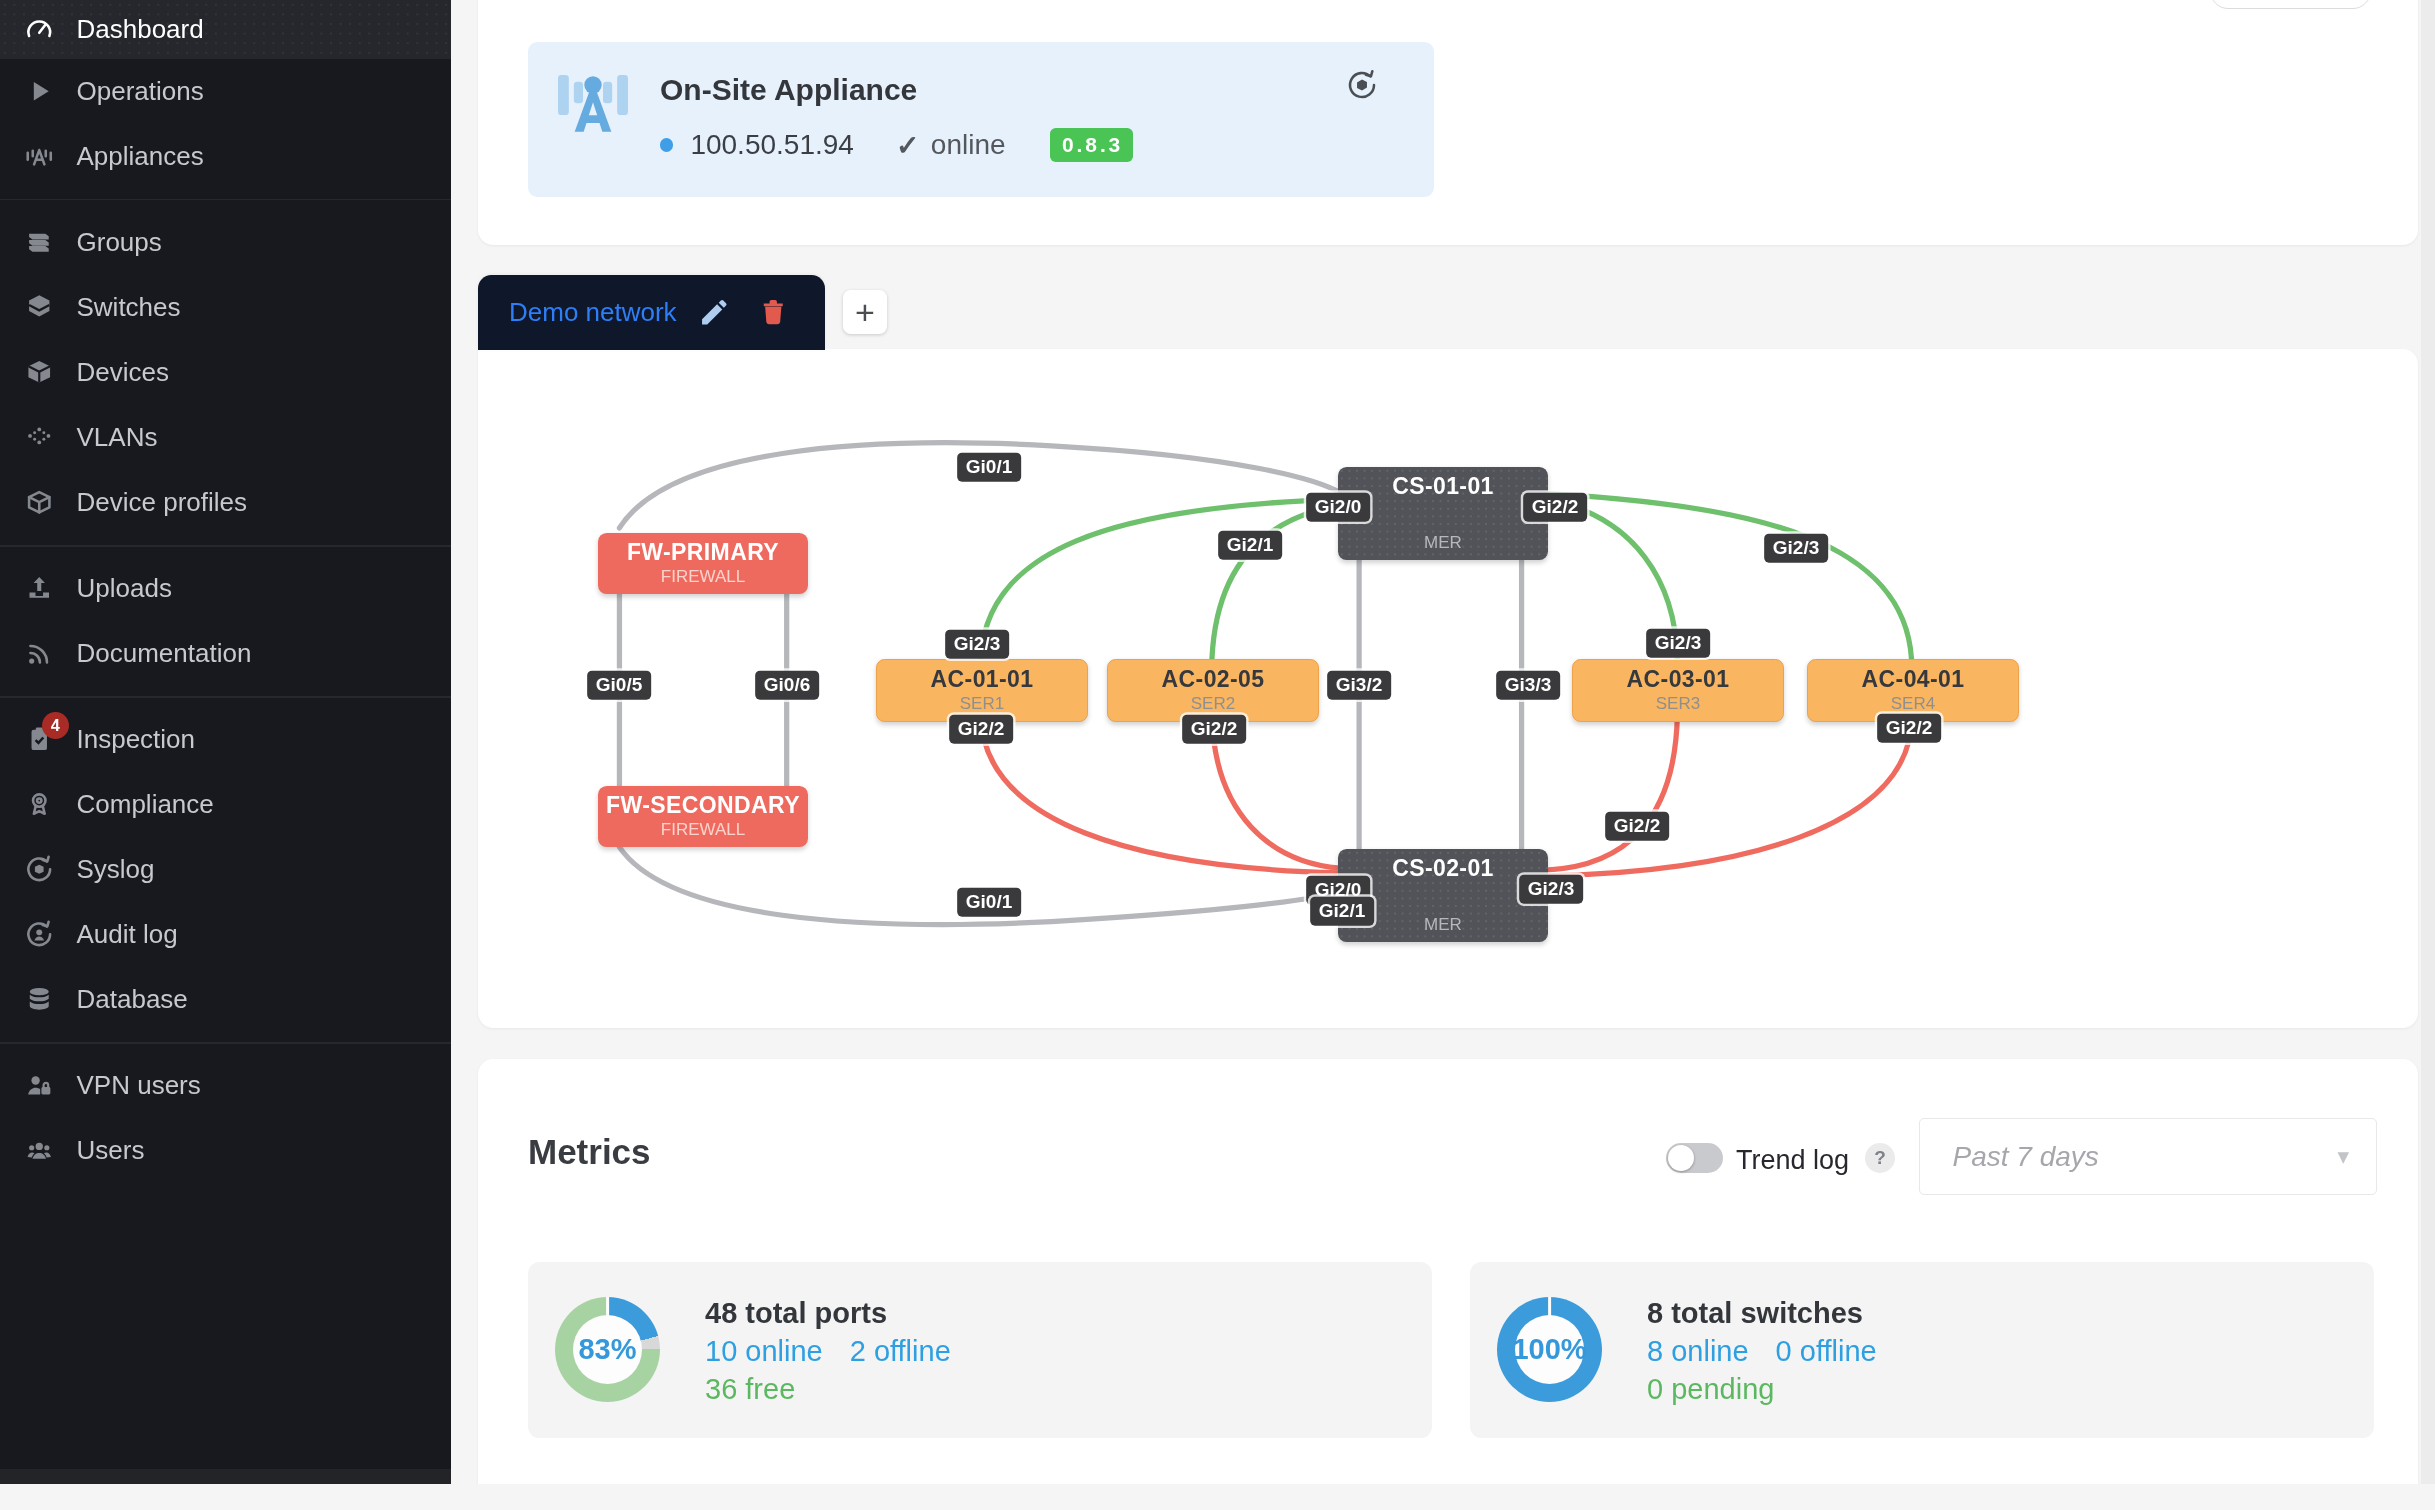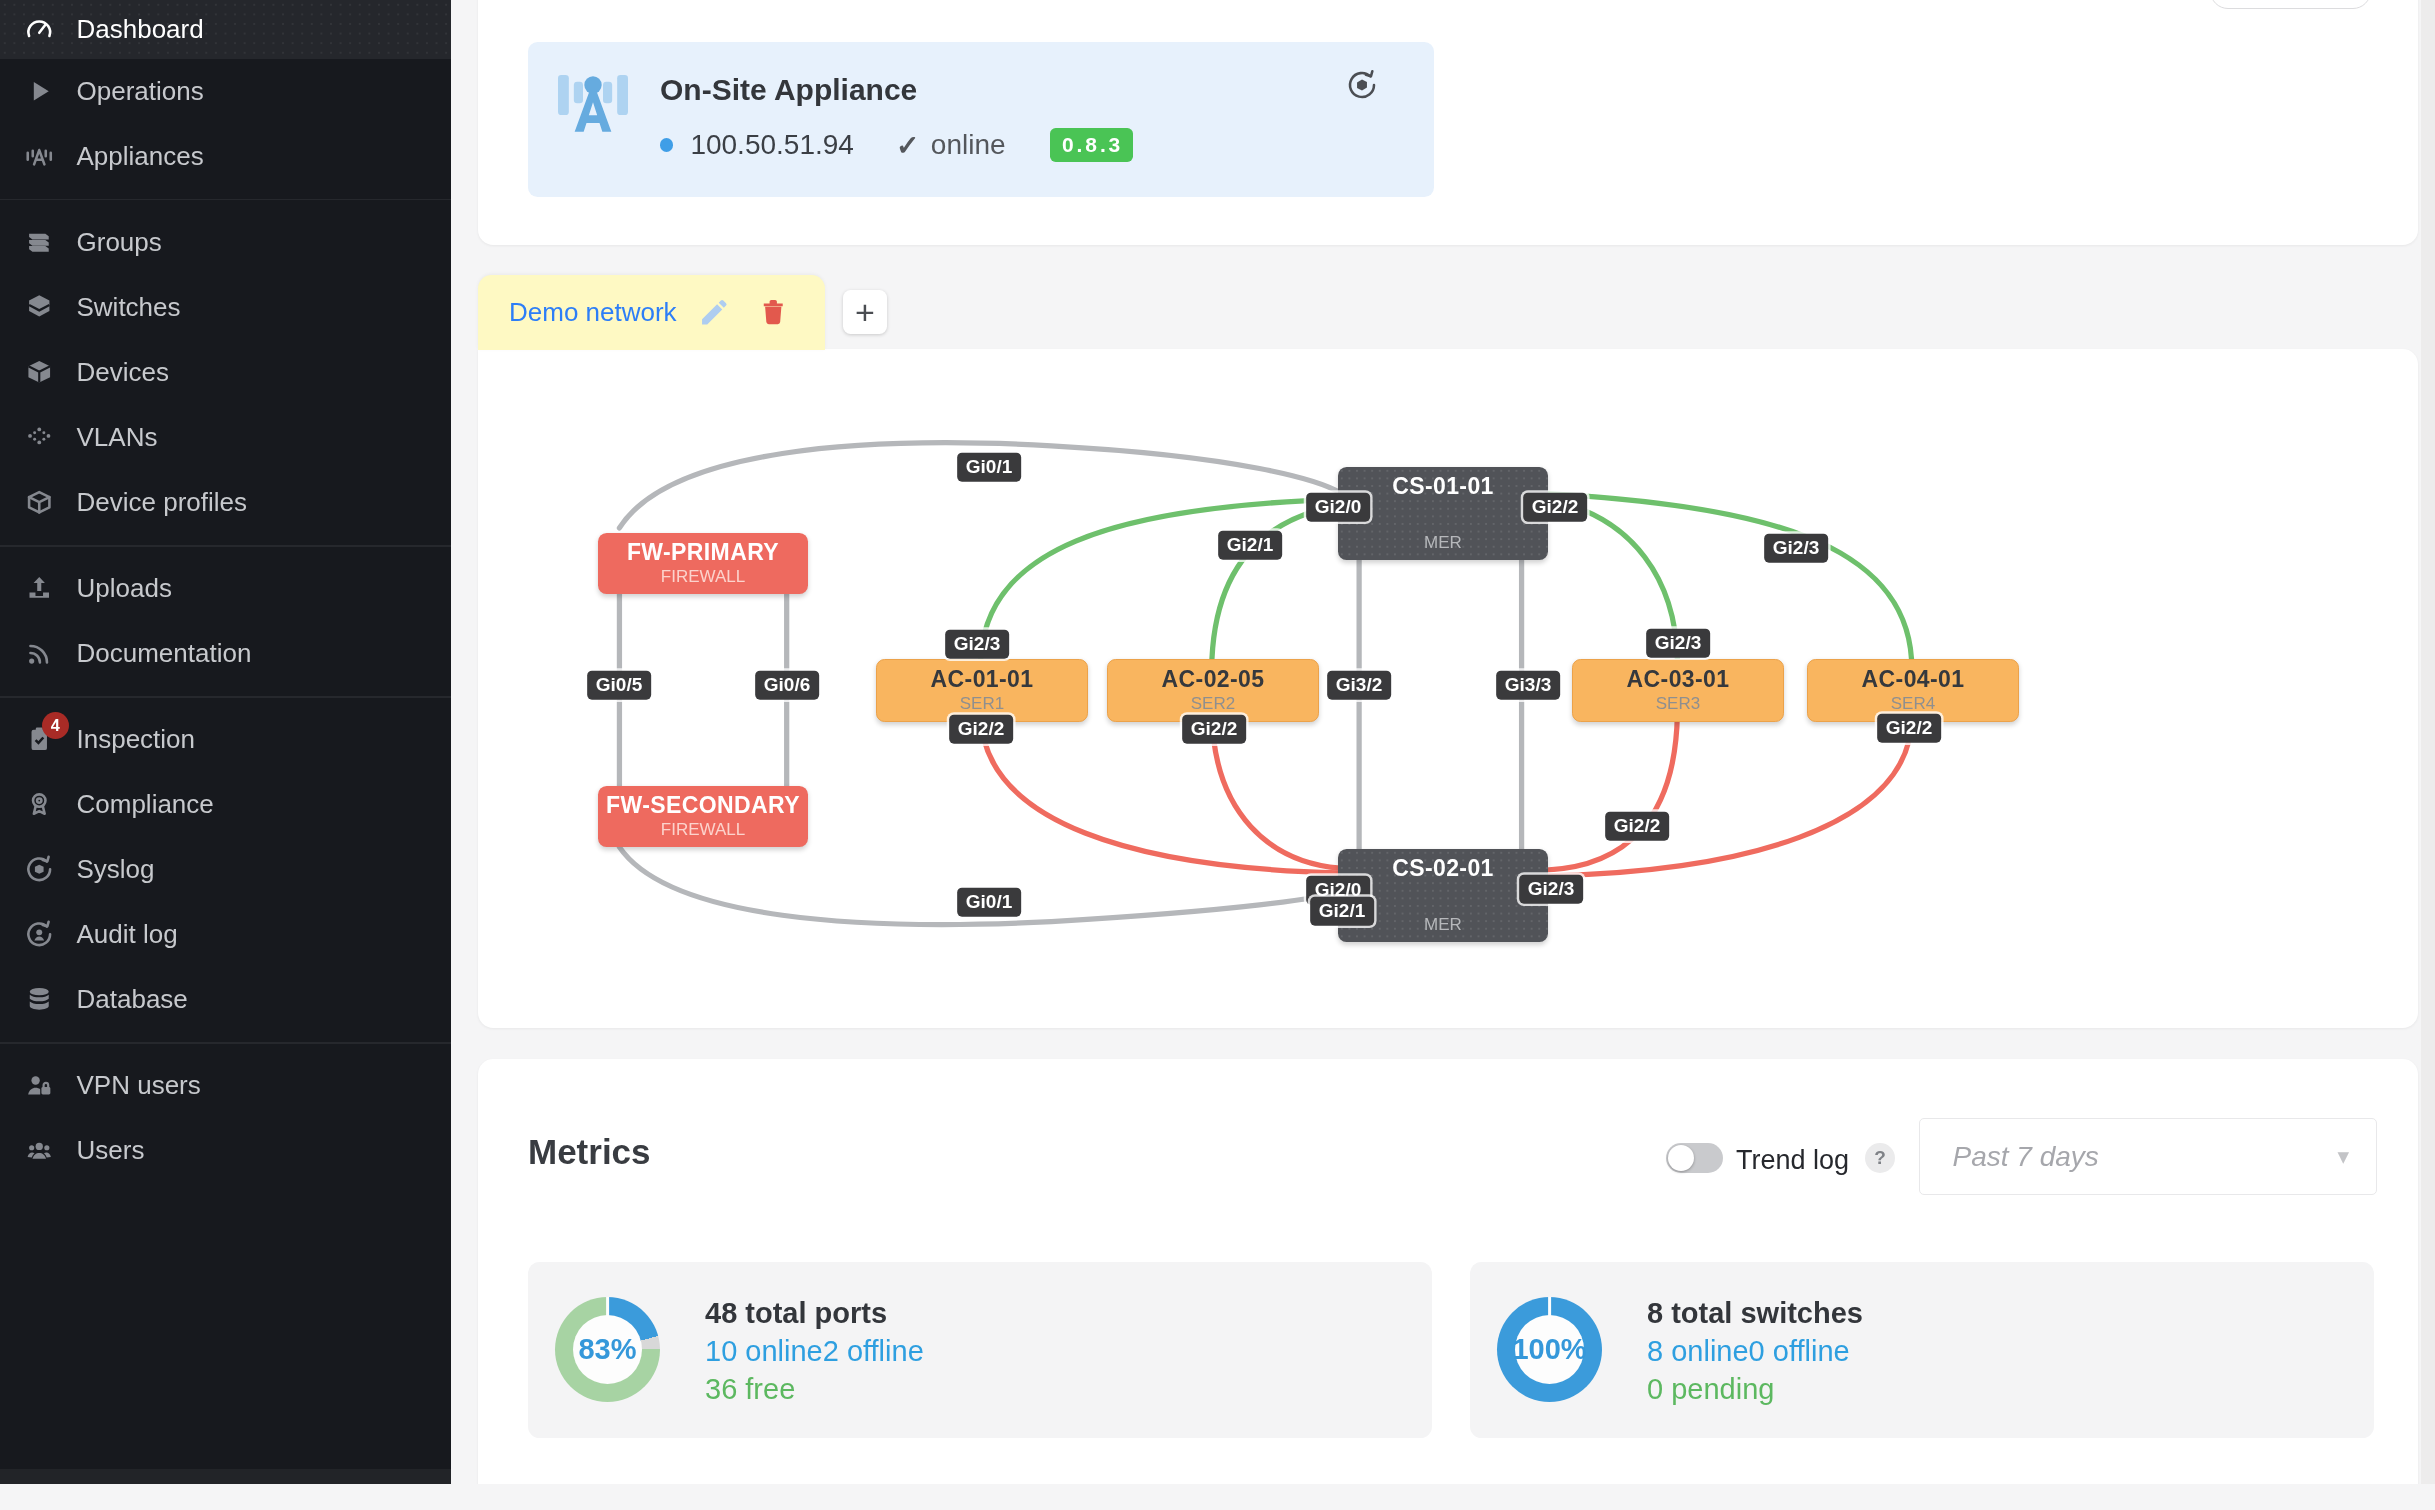--- a/index.html
+++ b/index.html
@@ -32,21 +32,21 @@
   .appl-dot{width:13.4px;height:13.4px;border-radius:50%;background:#3f9ee7;margin-right:17px;}
   .appl-ip{font-size:28px;color:#3b3f45;margin-right:42px;}
   .appl-check{font-size:28px;font-weight:bold;color:#54575c;margin-right:11.5px;}
   .appl-status{font-size:28px;color:#54575c;margin-right:44px;}
   .appl-version{background:#4ac455;color:#fff;font-size:21px;font-weight:bold;letter-spacing:2.9px;
     padding:5.7px 9.6px 4.8px 12.4px;border-radius:5.7px;}
   .appl-sync{position:absolute;right:54px;top:25px;width:36px;height:36px;color:#4b4e53;cursor:pointer;}
   .appl-sync svg{width:36px;height:36px;}
 
   
-  .net-tab{position:absolute;left:478px;top:275px;width:347px;height:75px;background:#fef9c3;border-radius:13.4px 13.4px 0 0;
+  .net-tab{position:absolute;left:478px;top:275px;width:347px;height:75px;background:#0f172a;border-radius:13.4px 13.4px 0 0;
     display:flex;align-items:center;z-index:3;box-shadow:0 -1px 3.8px rgba(0,0,0,.05);cursor:pointer;}
   .net-tab-label{margin-left:31px;font-size:26px;font-weight:500;color:#2d7ef7;}
   .tab-icon{width:32.5px;height:32.5px;margin-left:21px;cursor:pointer;}
   .tab-icon svg{width:32.5px;height:32.5px;}
   .add-tab{position:absolute;left:843px;top:290px;width:44px;height:44px;background:#fff;border-radius:7.6px;
     box-shadow:0 1px 3.8px rgba(0,0,0,.18);display:flex;align-items:center;justify-content:center;
     font-size:34px;font-weight:300;color:#4a4d52;cursor:pointer;z-index:3;}
 
   
   .topo-panel{position:absolute;left:478px;top:349px;width:1940px;height:679px;background:#fff;
@@ -80,21 +80,21 @@
     border-radius:5px;display:flex;align-items:center;cursor:pointer;}
   .range-value{margin-left:32.5px;font-size:28px;font-style:italic;color:#a6a7ac;}
   .range-caret{position:absolute;right:27px;font-size:23px;color:#c3c4c7;}
   .metric-card{position:absolute;top:203px;width:904px;height:176px;background:#f4f4f5;border-radius:11.5px;}
   .metric-card .donut{position:absolute;left:27px;top:35px;width:105px;height:105px;border-radius:50%;}
   .donut-hole{position:absolute;inset:18px;background:#fdfdfd;border-radius:50%;display:flex;align-items:center;justify-content:center;}
   .donut-notch{position:absolute;left:50%;top:0;width:3.8px;height:19px;background:#fdfdfd;transform:translateX(-50%);}
   .donut-pct{font-size:29px;font-weight:bold;color:#3598da;}
   .metric-text{position:absolute;left:177px;top:32px;}
   .metric-title{font-size:29px;font-weight:bold;color:#33363b;line-height:38px;}
-  .metric-row{display:flex;font-size:29px;line-height:38px;}
+  .metric-row{display:flex;gap:27px;font-size:29px;line-height:38px;}
   .next-heading{position:absolute;left:50px;top:428px;font-size:34px;font-weight:bold;color:#3a3d42;}
 </style>
 </head>
 <body>
 
 <div id="stage">
 
   <nav class="sidebar" id="sidebar">
       <div class="side-item active">
         <span class="side-icon">

